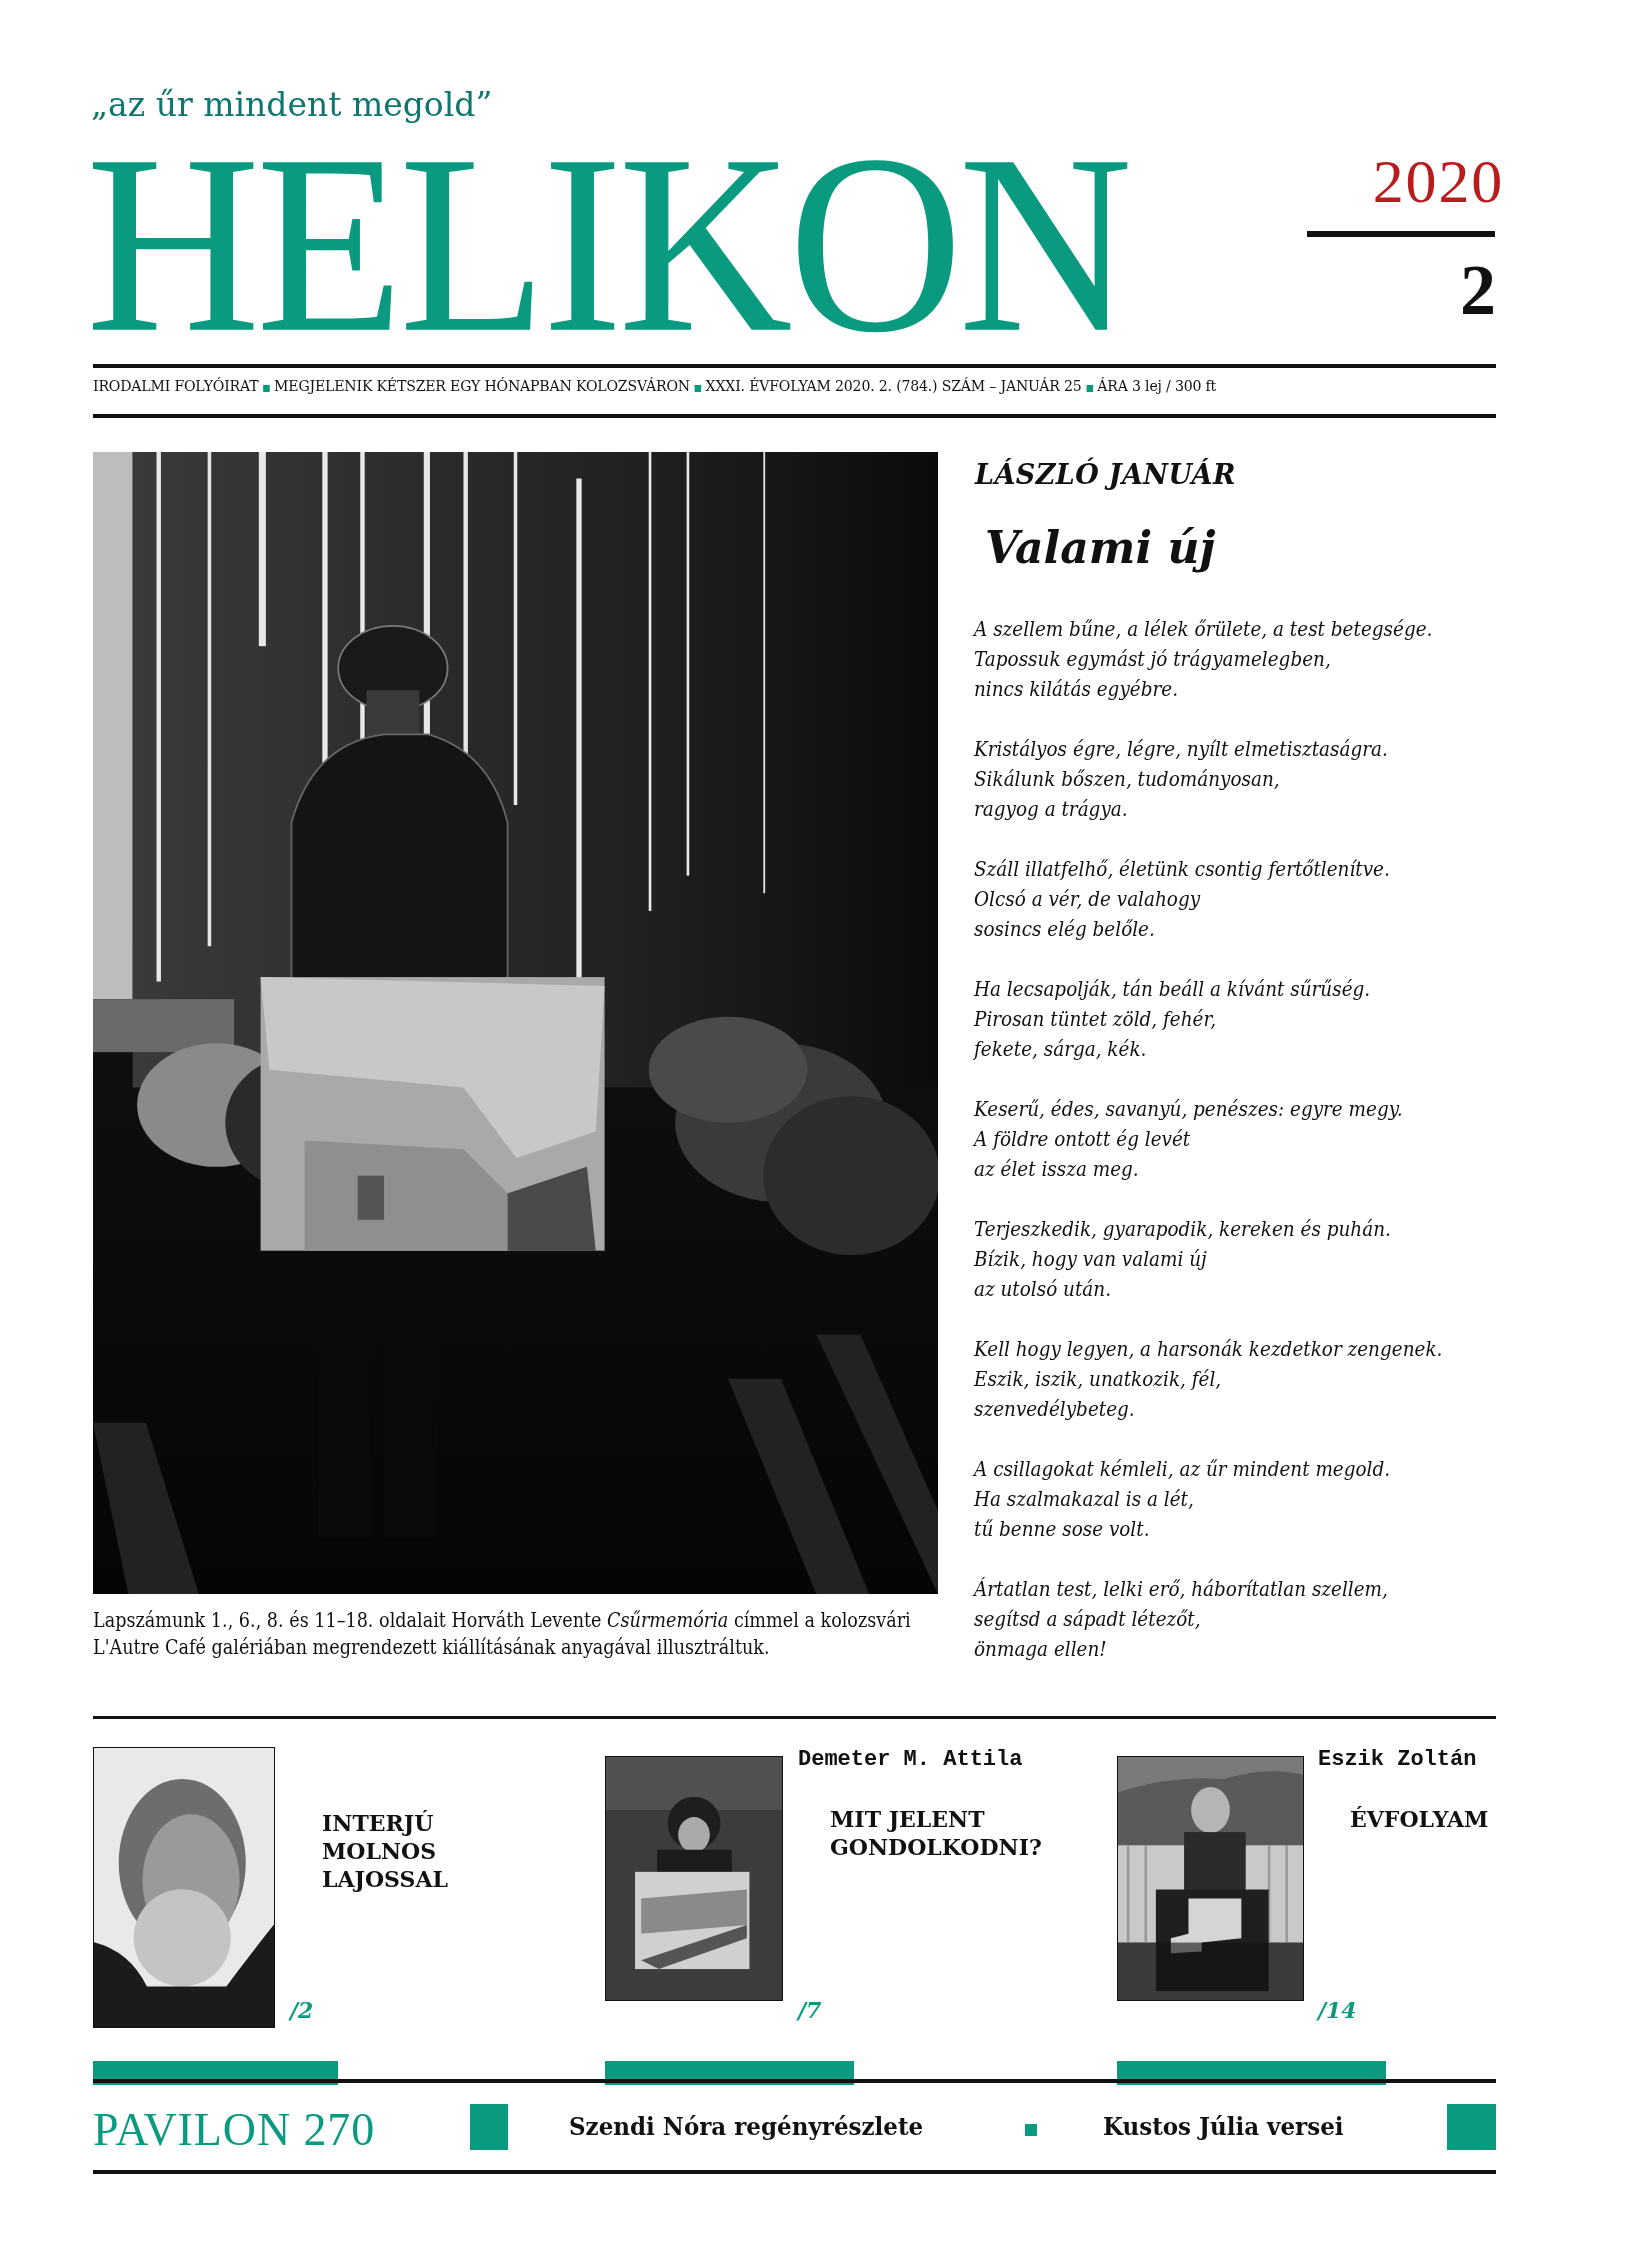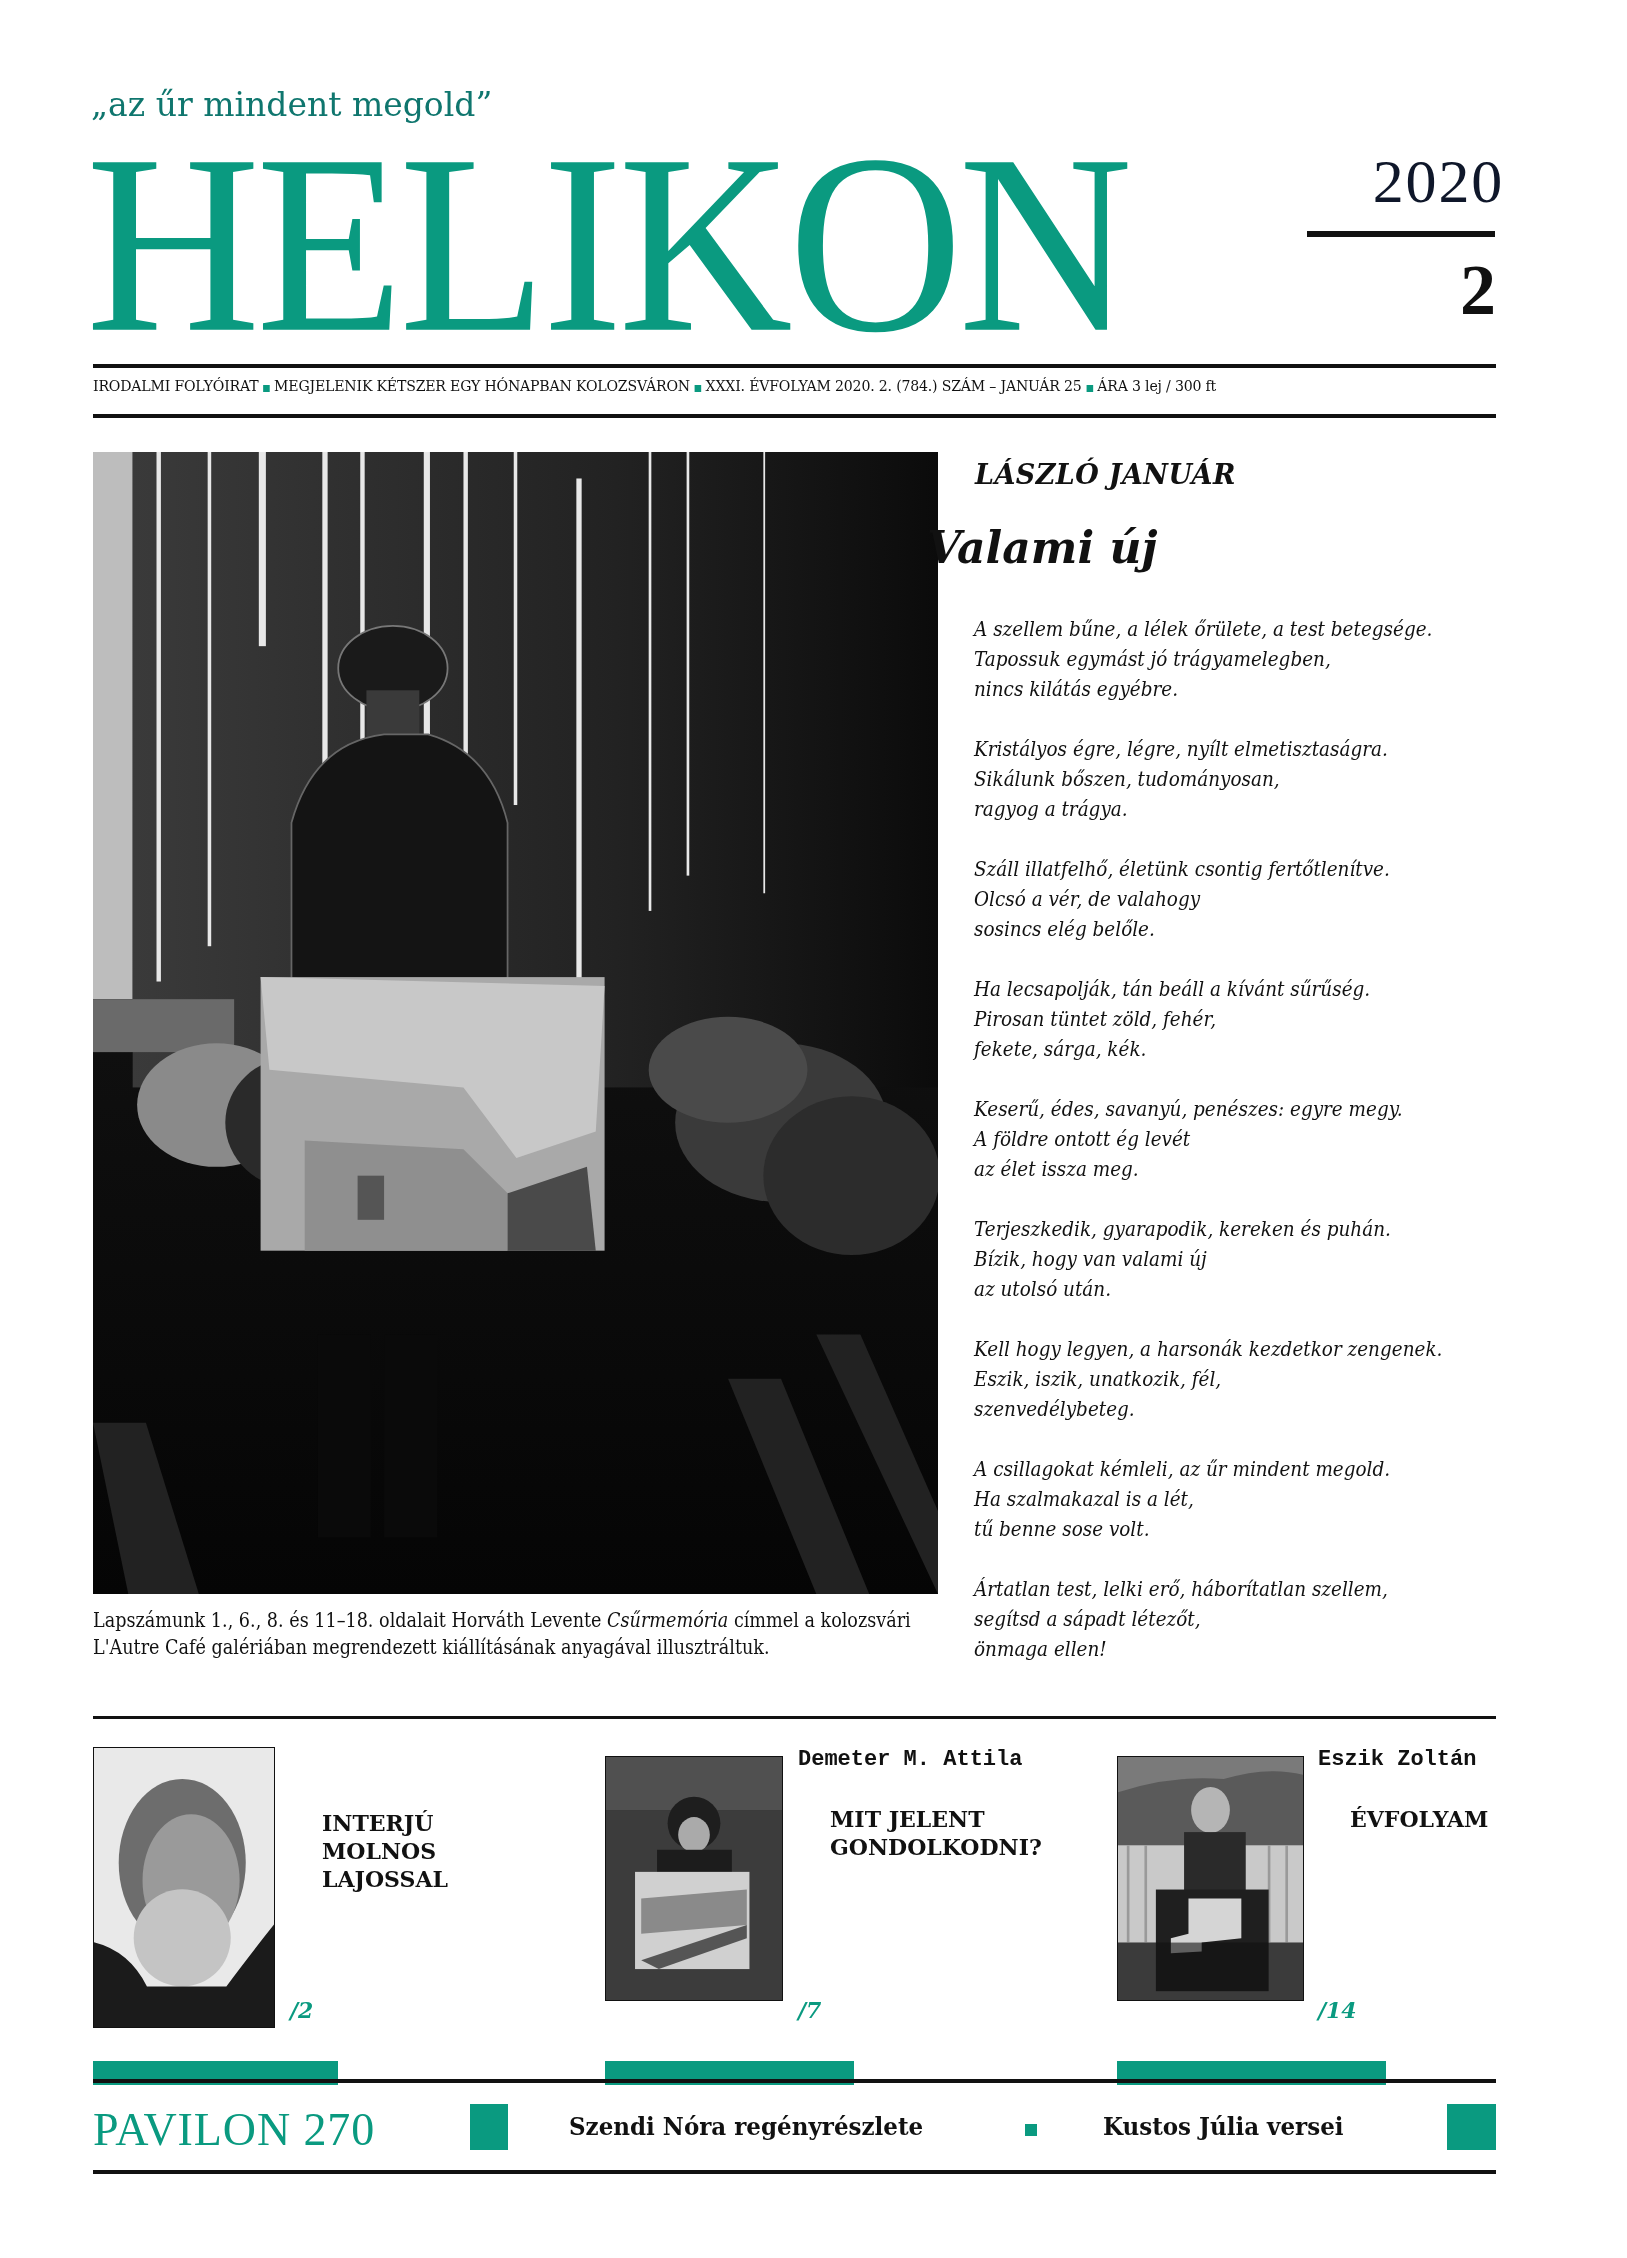--- a/index.html
+++ b/index.html
@@ -5,38 +5,38 @@
   html, body { margin: 0; padding: 0; background: #ffffff; }
   body { width: 1628px; height: 2258px; position: relative; overflow: hidden;
          font-family: "DejaVu Serif", "Liberation Serif", serif; color: #111; }
   .abs { position: absolute; }
 
   
   #motto { left: 91px; top: 85px; font-size: 33px; color: #0f766e; font-family: "DejaVu Serif", serif; white-space: nowrap; }
   #masthead { left: 86px; top: 132px; width: 1147px; height: 216px; overflow: visible; }
   #masthead-text { font-family: "Liberation Serif", serif; font-size: 291px; line-height: 1; color: #0a9a80;
                    transform: scaleX(0.83) scaleY(0.88); transform-origin: left top; white-space: nowrap; letter-spacing: -5.3px; display:inline-block; margin-top:-16px; }
-  #year { left: 1332px; top: 146px; width: 172px; text-align: right; font-family: "Liberation Serif", serif; font-size: 62px; color: #0f172a; letter-spacing: 1.8px; }
+  #year { left: 1332px; top: 146px; width: 172px; text-align: right; font-family: "Liberation Serif", serif; font-size: 62px; color: #b91c1c; letter-spacing: 1.8px; }
   #year-rule { left: 1307px; top: 231px; width: 188px; height: 6.2px; background: #111; }
   #issue { left: 1412px; top: 254px; width: 84px; text-align: right; font-family: "Liberation Serif", serif; font-weight: bold; font-size: 72px; line-height: 1; color: #111; }
 
   
   .rule-thick { position: absolute; height: 3.5px; background: #111; }
   #info-bar { left: 93px; top: 377px; width: 1403px; font-family: "DejaVu Serif", serif; font-size: 15px; white-space: nowrap; letter-spacing: -0.2px; display: flex; align-items: center; transform: scaleX(0.94); transform-origin: left center; }
   .sq { display: inline-block; width: 7px; height: 7px; background: #0a9a80; margin: 0 4.4px 0 5.3px; position: relative; top: 2.6px; }
 
   
   #main-photo { left: 93px; top: 452px; width: 845px; height: 1142px; background: #0c0c0c; overflow: hidden; }
   #main-photo svg { width: 100%; height: 100%; display: block; }
 
   #caption { left: 93px; top: 1607px; width: 847px; font-family: "DejaVu Serif", serif; font-size: 20px; line-height: 26.5px; transform: scaleX(0.88); transform-origin: left top; width: 962px; }
 
   
   #poem-author { left: 975px; top: 459px; font-family: "DejaVu Serif", serif; font-weight: bold; font-style: italic; font-size: 27px; letter-spacing: 0.4px; }
-  #poem-title { left: 927px; top: 522px; font-family: "DejaVu Serif", serif; font-weight: bold; font-style: italic; font-size: 44px; }
+  #poem-title { left: 985px; top: 522px; font-family: "DejaVu Serif", serif; font-weight: bold; font-style: italic; font-size: 44px; }
   #poem-body { left: 974px; top: 614px; width: 618px; font-family: "DejaVu Serif", serif; font-style: italic; font-size: 20px; line-height: 30px; transform: scaleX(0.92); transform-origin: left top; }
   .stanza { margin-bottom: 30px; }
   .stanza div { white-space: nowrap; }
 
   
   .feature { position: absolute; top: 1747px; }
   .feature .thumb { position: absolute; left: 0; top: 0; border: 1.8px solid #111; background: #333; overflow: hidden; }
   .feature .thumb svg { width: 100%; height: 100%; display: block; }
   .feature .author { position: absolute; font-family: Liberation Mono, monospace; font-weight: bold; font-size: 22px; white-space: nowrap; }
   .feature .title { position: absolute; font-family: "DejaVu Serif", serif; font-weight: bold; font-size: 22px; line-height: 28px; white-space: pre-line; margin-left: 32px; }

